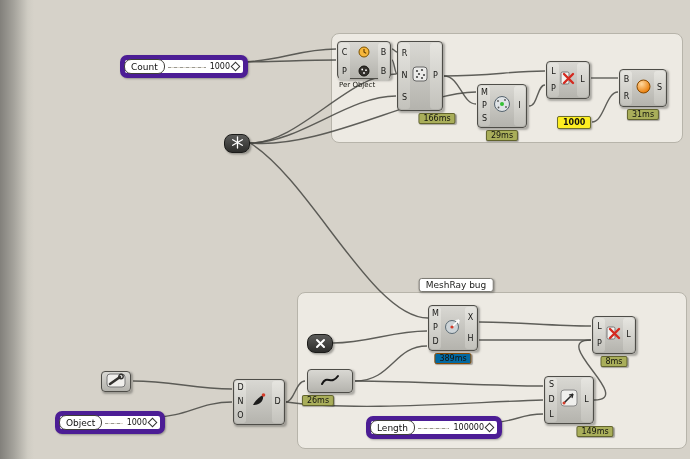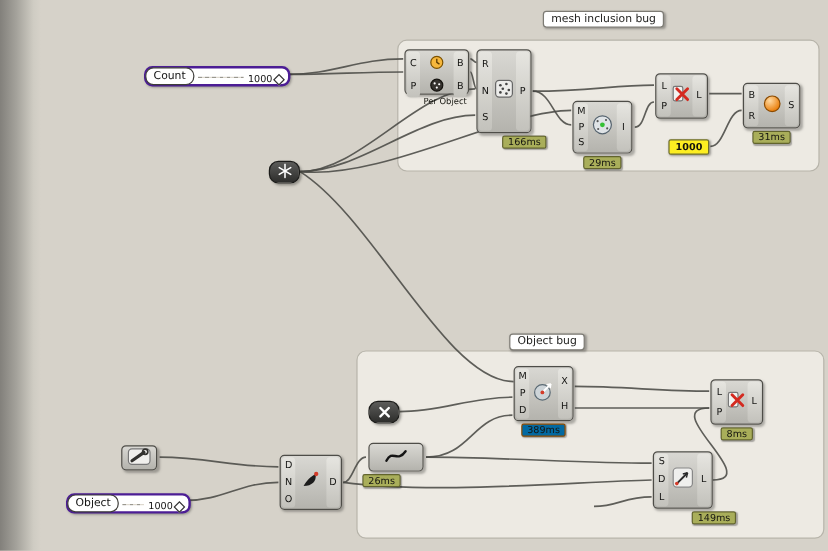--- a/index.html
+++ b/index.html
@@ -12,29 +12,29 @@
   #wires path{stroke:#4a4a46;stroke-width:1.4;fill:none;opacity:.88}
   .node{position:absolute;box-sizing:border-box;z-index:3}
   .comp{background:linear-gradient(180deg,#d9d8d3,#b4b3ad);border:1px solid #4e4d48;border-radius:4px;box-shadow:1.5px 1.5px 2px rgba(50,50,45,.35);display:flex;padding:1px;align-items:stretch}
   .pcol{display:flex;flex-direction:column;justify-content:space-around;align-items:center;width:11px;font-size:8px;color:#161614;background:linear-gradient(180deg,#e6e5e0,#c3c2bc);border-radius:3px}
   .pcol span{line-height:8px}
   .icon-cell{flex:1;display:flex;flex-direction:column;align-items:center;justify-content:space-around}
   .badge{position:absolute;z-index:4;transform:translateX(-50%);font-size:8px;color:#14140f;background:#a9ae5a;border:1px solid rgba(40,40,10,.55);border-radius:2px;padding:0px 4px;box-shadow:1px 1px 1px rgba(0,0,0,.3);white-space:nowrap}
   .badge.hot{background:#0369a1;border-color:#8a4a00}
   .panel{position:absolute;z-index:4;font-size:8px;font-weight:bold;color:#14140f;background:#fdee21;border:1px solid #6e6e2e;border-radius:2px;padding:1px 5px;box-shadow:1px 1px 2px rgba(0,0,0,.35)}
   .darknode{background:linear-gradient(180deg,#5c5c5a,#2d2d2b);border:1px solid #1b1b19;border-radius:8px;display:flex;align-items:center;justify-content:center;box-shadow:1.5px 1.5px 2px rgba(50,50,45,.4)}
-  .slider{position:absolute;z-index:3;display:flex;align-items:flex-end;height:13px;background:#fff;border:2px solid #4c1d95;border-radius:7px;box-shadow:1px 1px 2px rgba(0,0,0,.3)}
+  .slider{position:absolute;z-index:3;display:flex;align-items:center;height:13px;background:#fff;border:5px solid #4c1d95;border-radius:7px;box-shadow:1px 1px 2px rgba(0,0,0,.3)}
   .slider .name{display:flex;align-items:center;height:13px;padding:0 6px;background:#fff;border:1px solid #3f3e3a;border-radius:7px;margin:-1px 0 -1px -1px;font-size:9px;color:#111}
   .slider .track{flex:1;position:relative;height:100%;min-width:12px}
   .slider .track::before{content:"";position:absolute;left:3px;right:2px;top:50%;height:1px;background:repeating-linear-gradient(90deg,#9a988f 0 3px,#ded9cf 3px 6px)}
   .slider .val{font-size:8px;color:#111;margin:0 2px 0 2px}
   .slider .grip{width:5px;height:5px;background:#fff;border:1px solid #333;transform:rotate(45deg);margin-right:4px}
   .po-wrap{display:flex;flex-direction:column}
   .po-top{display:flex;flex:1;align-items:stretch}
-  .po-label{font-size:7px;text-align:right;color:#15150f;padding:0 0 1px 0;line-height:8px}
+  .po-label{font-size:7px;text-align:left;color:#15150f;padding:0 0 1px 0;line-height:8px}
 </style>
 </head>
 <body>
 
 <div id="canvas">
 
   <div class="edge-strip"></div>
 
   <div class="group" style="left:331px;top:33px;width:350px;height:108px"></div>
   <div class="group" style="left:297px;top:292px;width:388px;height:155px"></div>
@@ -59,22 +59,21 @@
     <path d="M286,402 C294,402 296,381 305,381"></path>
     <path d="M355,381 C392,381 394,346 427,346"></path>
     <path d="M355,381 C420,381 482,386 543,386"></path>
     <path d="M286,402 C360,412 470,402 543,400"></path>
     <path d="M479,322 C518,322 552,326 591,326"></path>
     <path d="M479,340 C518,340 552,340 591,340"></path>
     <path d="M495,422 C515,422 520,414 543,414"></path>
     <path d="M594,400 C636,400 548,340 591,340"></path>
   </svg>
 
-  <div class="group-label" style="left:503px;top:9px">mesh inclusion bug</div>
-  <div class="group-label" style="left:456px;top:278px">Object bug</div>
+  <div class="group-label" style="left:456px;top:278px">MeshRay bug</div>
 
   <div class="slider" style="left:120px;top:55px;width:118px">
     <span class="name">Count</span>
     <span class="track"></span>
     <span class="val">1000</span>
     <span class="grip"></span>
   </div>
 
   <div class="node darknode" style="left:224px;top:134px;width:26px;height:19px">
     <span>
@@ -287,20 +286,26 @@
             <circle cx="4" cy="14" r="1.5" fill="#d43c2a"></circle>
           </svg>
       </span>
     </div>
     <div class="pcol">
       <span>L</span>
     </div>
   </div>
   <div class="badge" style="left:595px;top:426px">149ms</div>
 
+  <div class="slider" style="left:366px;top:416px;width:126px">
+    <span class="name">Length</span>
+    <span class="track"></span>
+    <span class="val">100000</span>
+    <span class="grip"></span>
+  </div>
 
   <div class="node comp" style="left:101px;top:371px;width:30px;height:21px">
     <div class="icon-cell">
       <span>
         <svg width="20" height="15">
             <rect x="1" y="1" width="18" height="13" rx="3" fill="#f0efec" stroke="#777"></rect>
             <path d="M4 11 L14 4" stroke="#33322f" stroke-width="2.6" stroke-linecap="round"></path>
             <circle cx="15" cy="3.5" r="2.2" fill="none" stroke="#33322f" stroke-width="1.4"></circle>
           </svg>
       </span>

